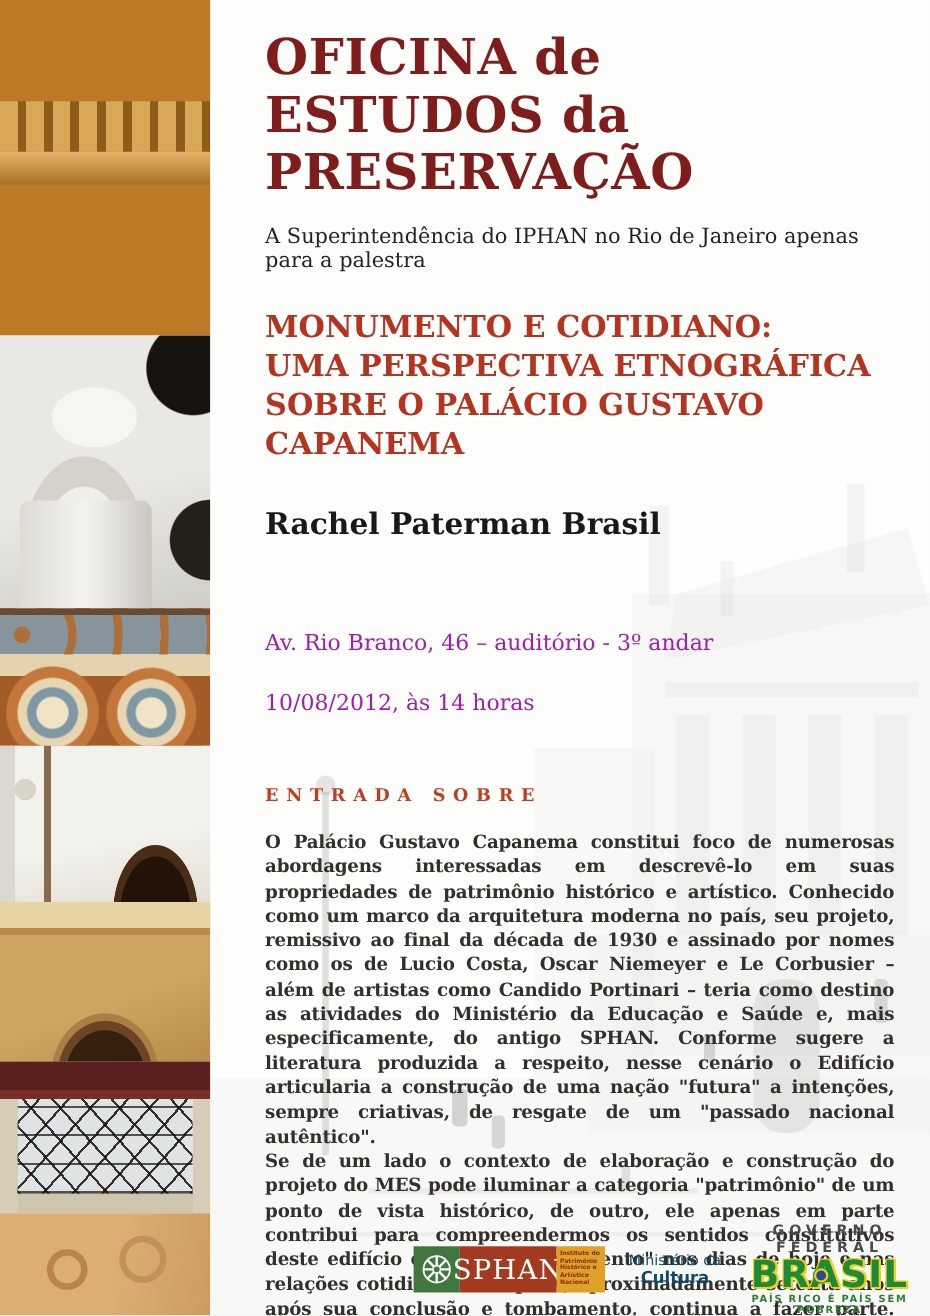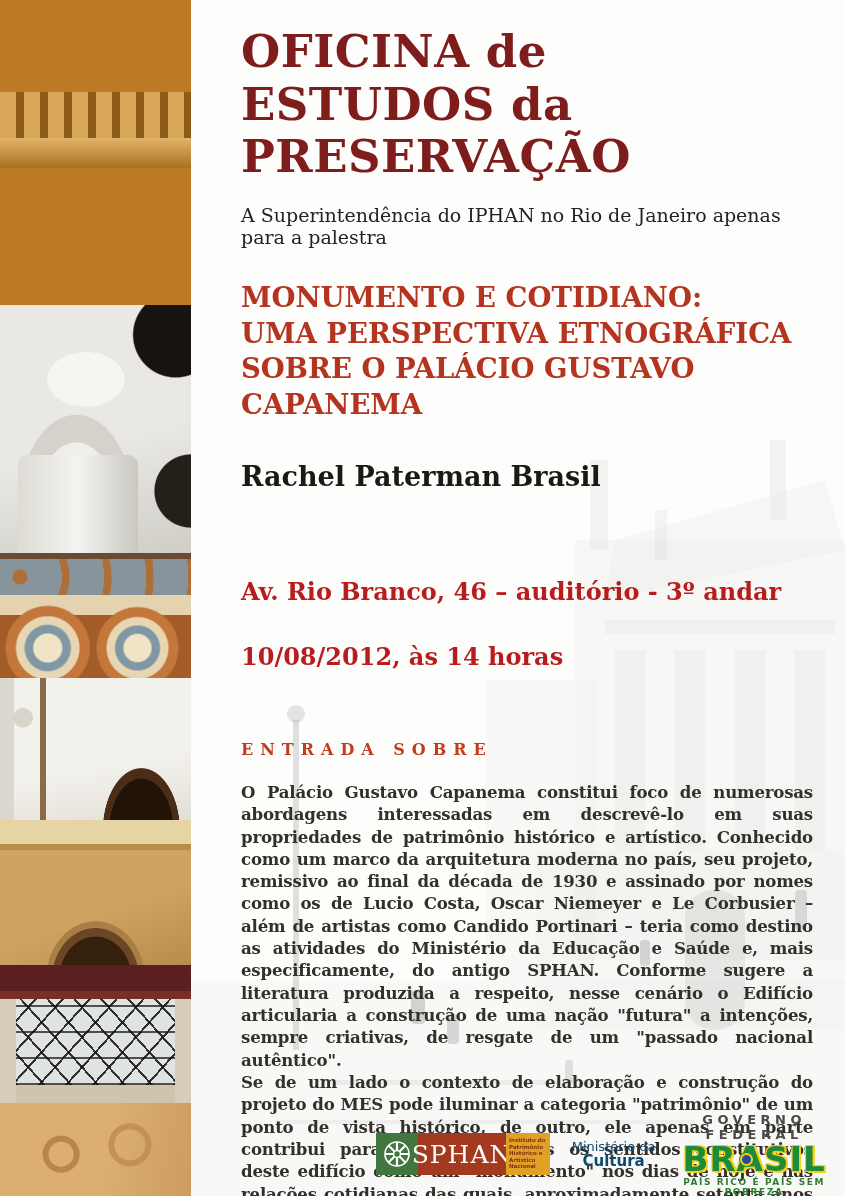--- a/index.html
+++ b/index.html
@@ -78,21 +78,21 @@
       linear-gradient(100deg, #dcae72 0 55%, #cc9c60 100%);
   }
 
   
   .content { position:absolute; left:241px; top:0; width:570px; }
   .title { margin-top:26px; font-size:45px; line-height:1.17; font-weight:bold; color:#7f1d1d; white-space:pre-line; letter-spacing:.5px; }
   .subtitle { margin-top:20px; font-size:19px; color:#222; }
   .talk-title { margin-top:32px; font-size:27.5px; line-height:1.3; font-weight:bold; color:#b5341f; white-space:pre-line; }
   .speaker-name { margin-top:38px; font-size:27px; font-weight:bold; color:#1b1916; }
   .speaker-cred { margin-top:3px; font-size:19.5px; color:#26231f; }
-  .event-block { margin-top:52px; font-size:24px; font-weight:bold; color:#b91c1c; line-height:1.35; white-space:pre-line; }
+  .event-block { margin-top:52px; font-size:20px; font-weight:normal; color:#a21caf; line-height:1.35; white-space:pre-line; }
   .admission { margin-top:34px; font-size:16px; font-weight:bold; color:#c23d1e; letter-spacing:7px; }
   .body-copy { margin-top:22px; width:572px; font-size:16.6px; font-weight:bold; color:#332f2b; line-height:1.345; text-align:justify; letter-spacing:-0.2px; }
 
   
   .footer { position:absolute; left:376px; top:1128px; width:455px; height:52px; display:flex; align-items:center; gap:18px; }
   .iphan-logo { display:flex; height:42px; }
   .iphan-green { width:42px; height:42px; background:#41773f; display:flex; align-items:center; justify-content:center; }
   .iphan-red { width:88px; height:42px; background:#a33a1f; color:#fff; display:flex; align-items:center; justify-content:center;
     font-family:"DejaVu Serif", serif; font-size:25px; letter-spacing:1px; }
   .iphan-yellow { width:44px; height:42px; background:#dfa226; padding:4px 3px; }

